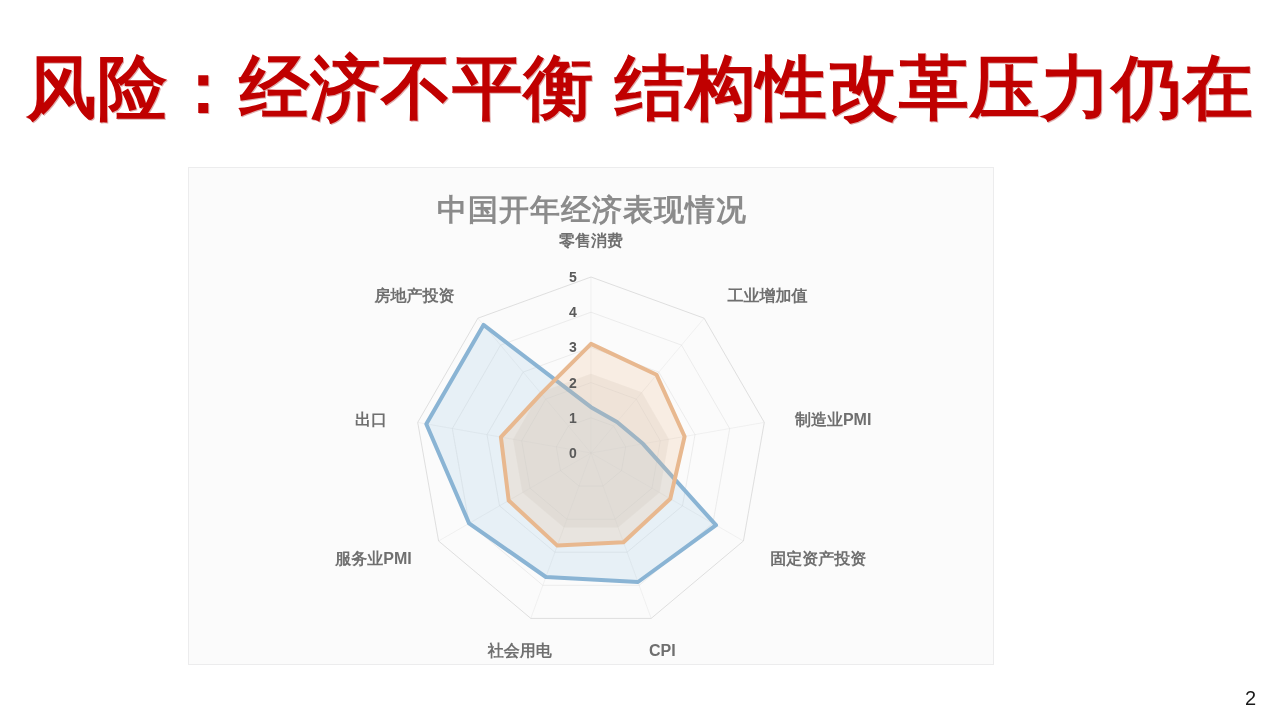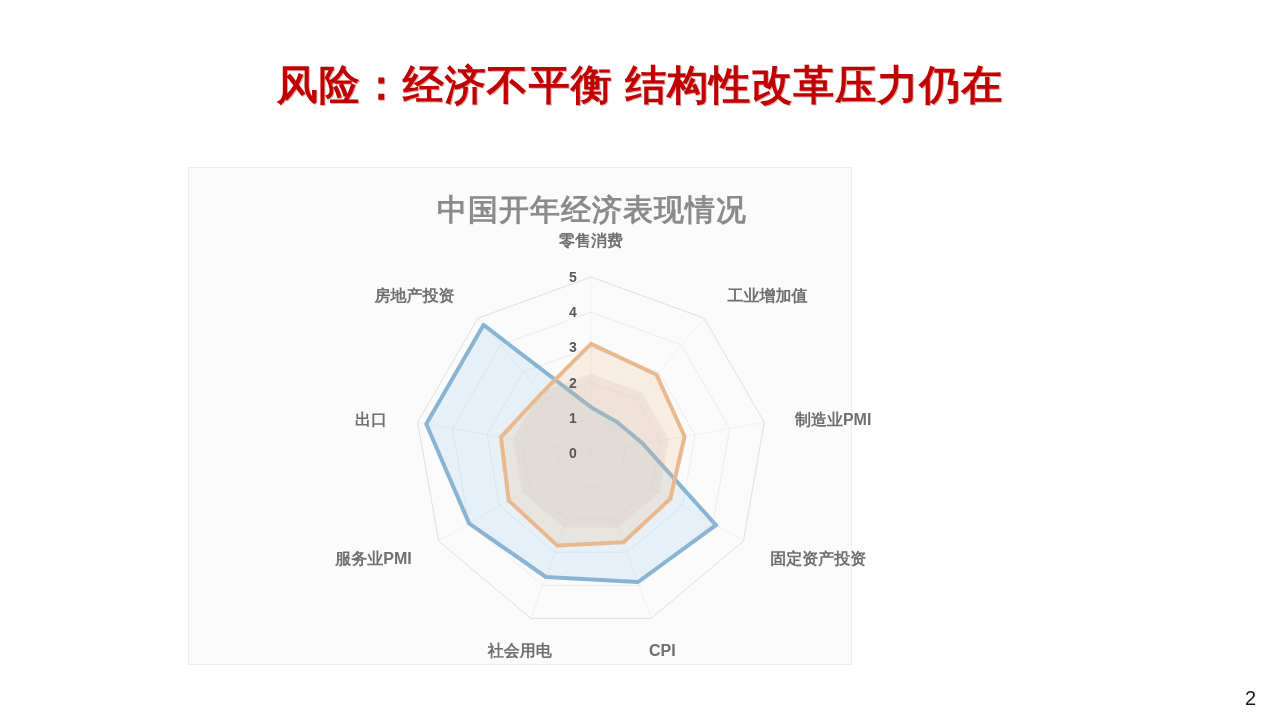--- a/index.html
+++ b/index.html
@@ -12,38 +12,38 @@
     background: #ffffff;
     font-family: "Liberation Sans", "DejaVu Sans", sans-serif;
     overflow: hidden;
     position: relative;
   }
 
   
   .slide-title {
     position: absolute;
     left: 0;
-    top: 62px;
+    top: 48px;
     width: 1280px;
     text-align: center;
-    font-size: 41px;
+    font-size: 70px;
     font-weight: bold;
     color: #C00000;
     letter-spacing: 1px;
     line-height: 1.15;
     white-space: nowrap;
     text-shadow: 1px 1px 0 rgba(160,20,20,0.35);
   }
 
   
   .chart-card {
     position: absolute;
     left: 188px;
     top: 167px;
-    width: 664px;
+    width: 806px;
     height: 498px;
     background: #fbfbfb;
     border: 1px solid #ececed;
     box-sizing: border-box;
   }
 
   .chart-title {
     position: absolute;
     left: 0;
     top: 22px;

